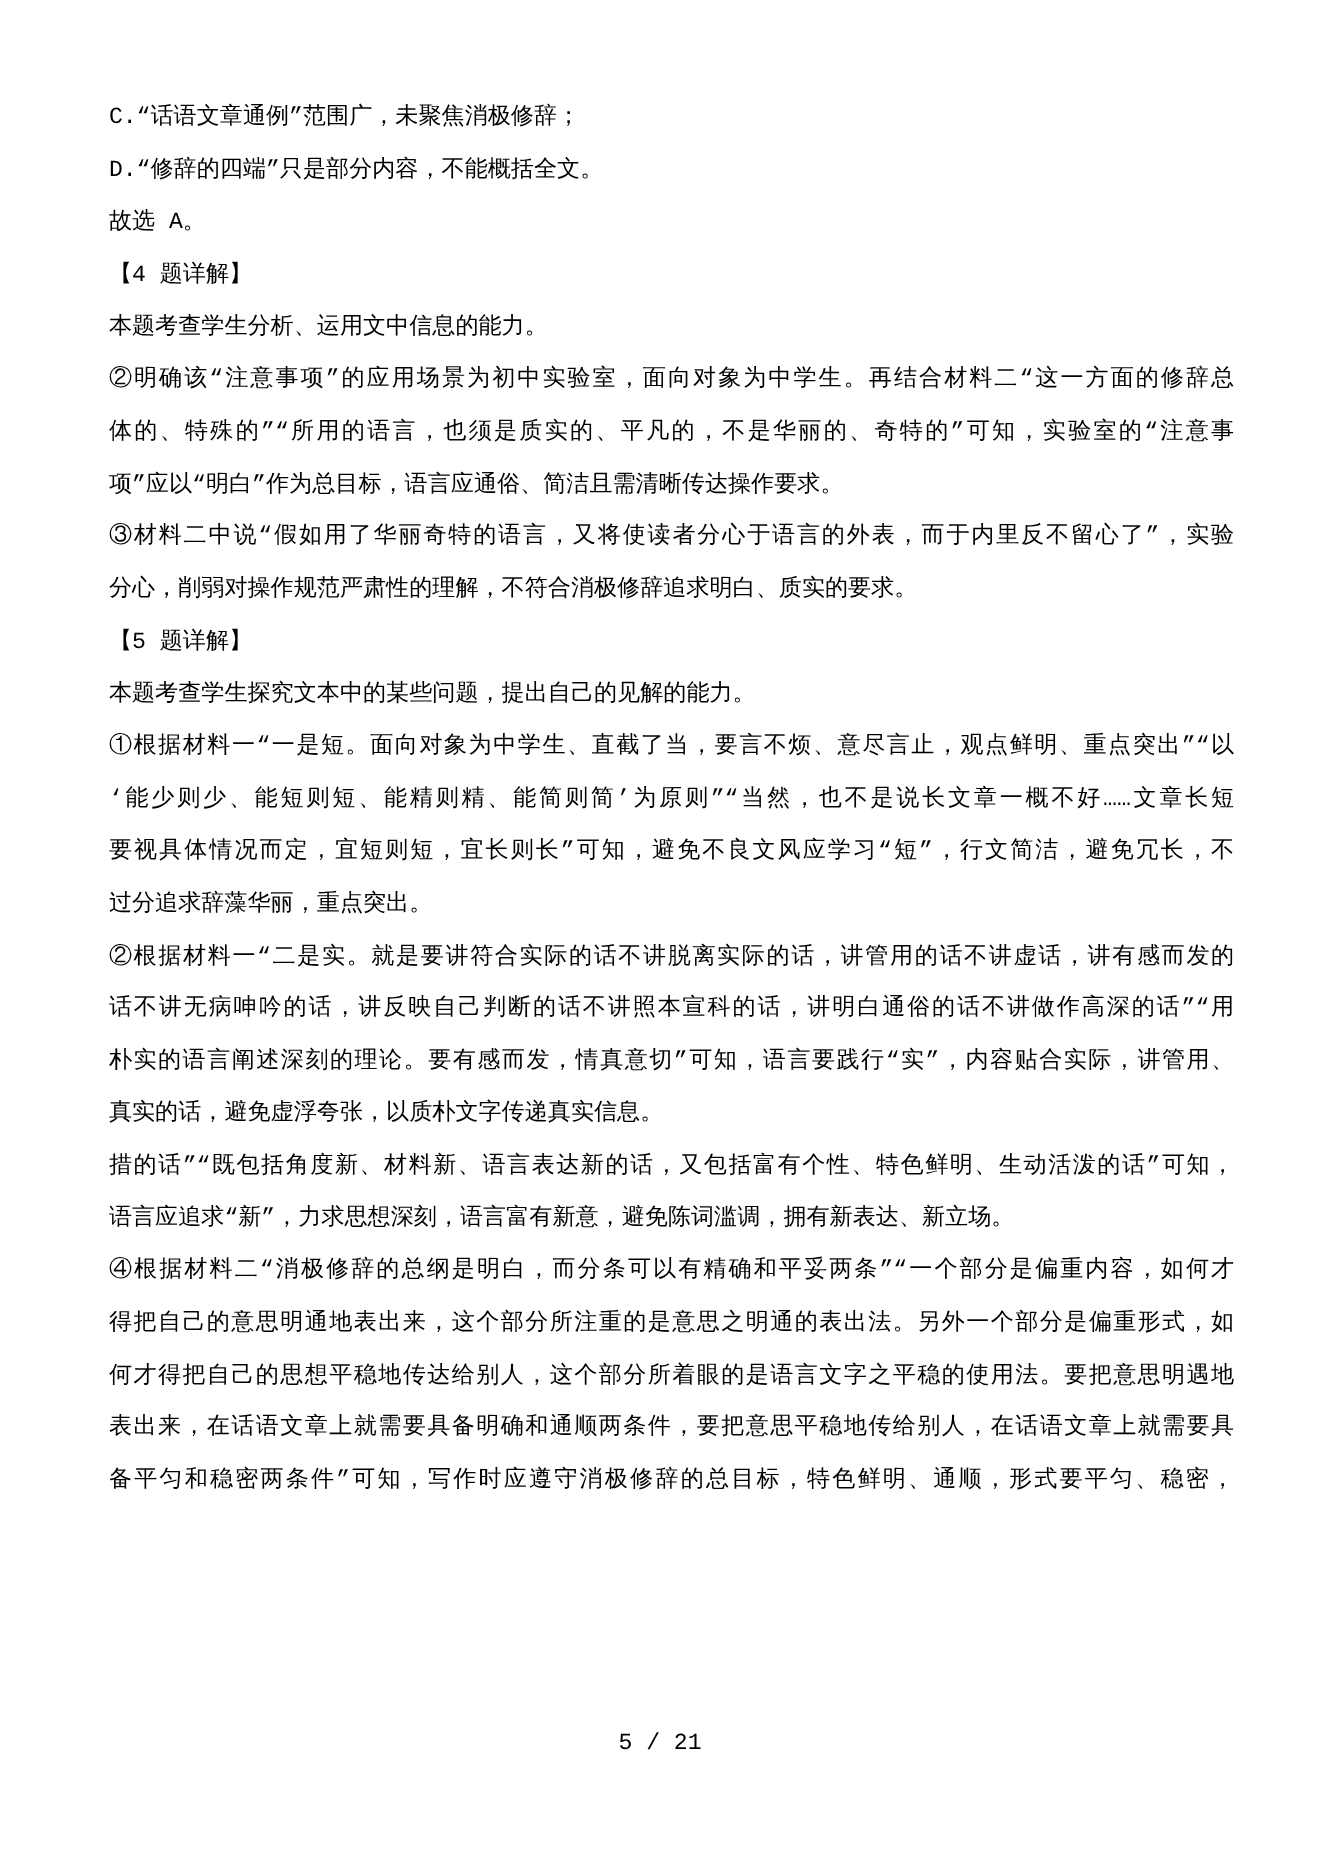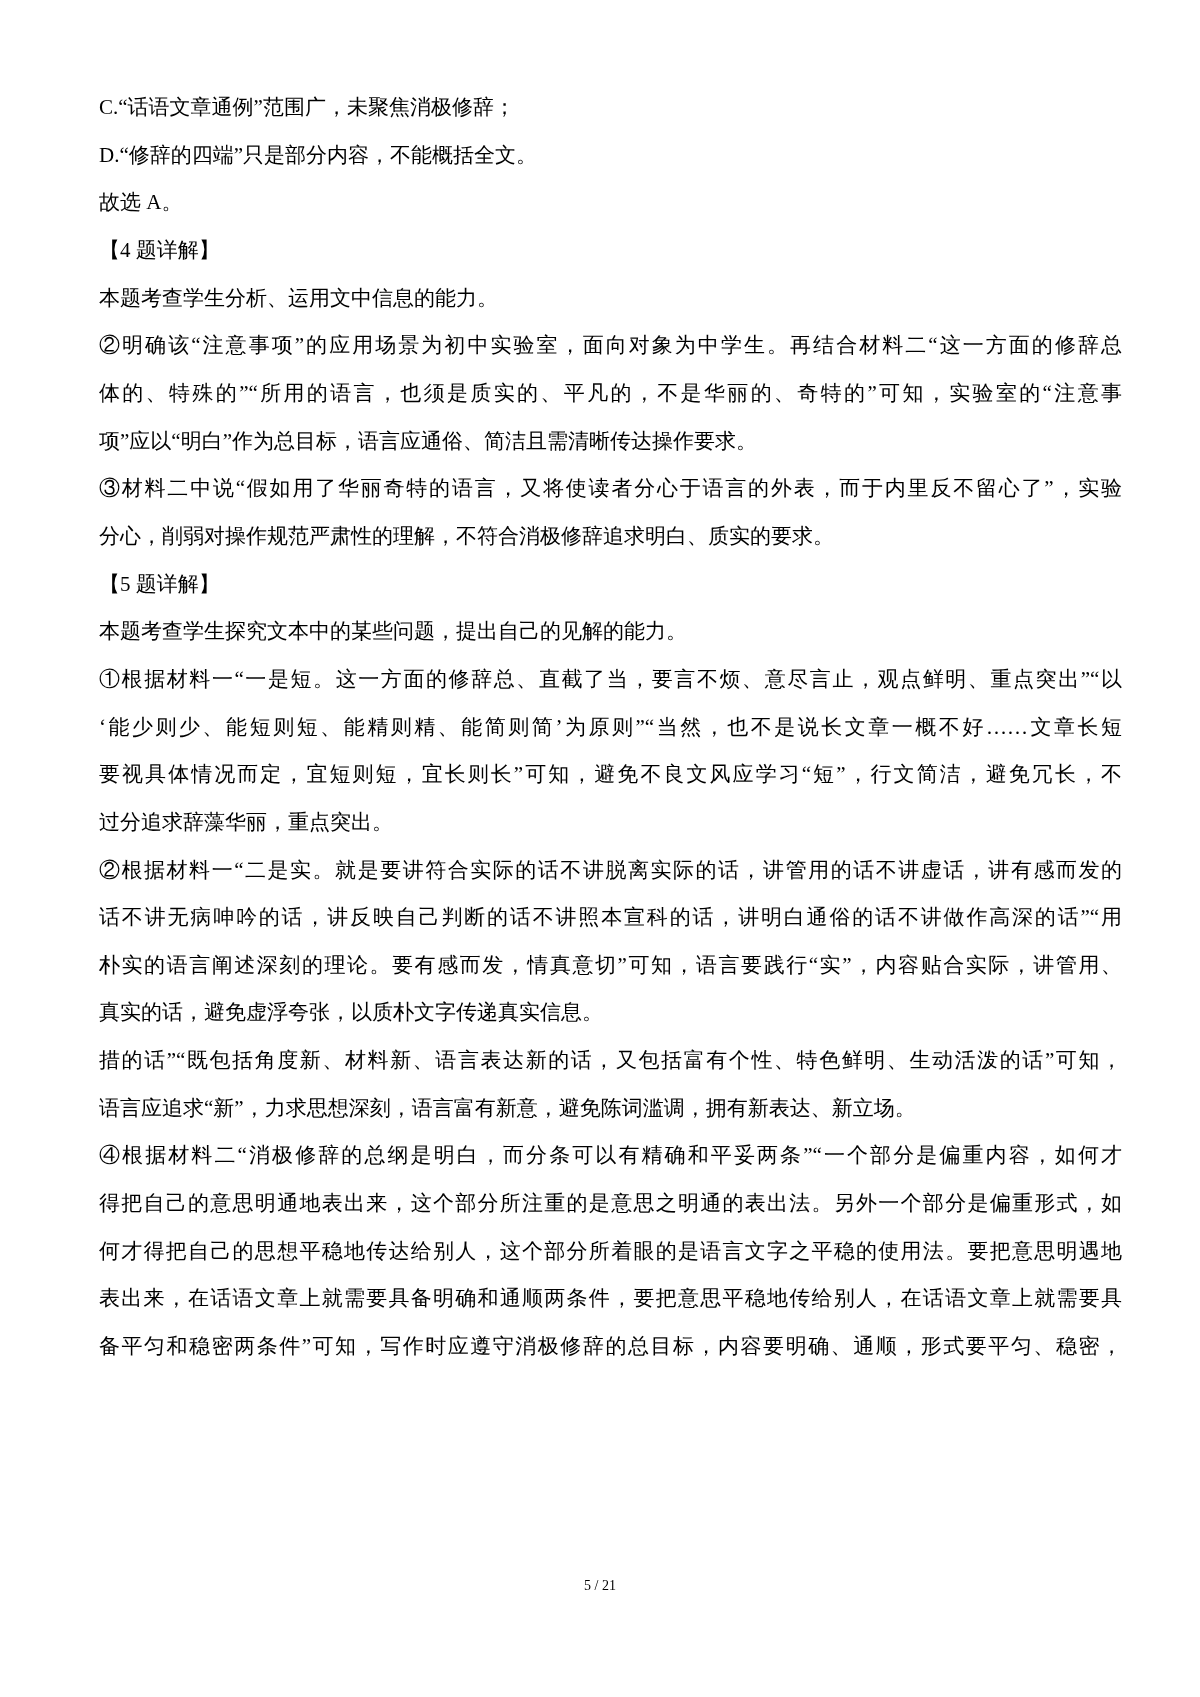--- a/index.html
+++ b/index.html
@@ -6,21 +6,21 @@
     margin: 0;
     padding: 0;
     background: #ffffff;
   }
   .page {
     position: relative;
     width: 1200px;
     height: 1697px;
     background: #ffffff;
     color: #000000;
-    font-family: Liberation Serif, serif;
+    font-family: Liberation Mono, monospace;
     overflow: hidden;
   }
   .text-block {
     position: absolute;
     left: 99px;
     top: 84px;
     width: 1023px;
   }
   .line {
     height: 47.66px;
@@ -36,51 +36,51 @@
     text-align-last: justify;
   }
   .footer {
     position: absolute;
     left: 0;
     top: 1562px;
     width: 100%;
     height: 47px;
     line-height: 47px;
     text-align: center;
-    font-size: 14px;
+    font-size: 21px;
     color: #000000;
   }
 </style>
 </head>
 <body>
 
 <div class="page">
   <div class="text-block">
       <div class="line">C.“话语文章通例”范围广，未聚焦消极修辞；</div>
       <div class="line">D.“修辞的四端”只是部分内容，不能概括全文。</div>
       <div class="line">故选 A。</div>
       <div class="line">【4 题详解】</div>
       <div class="line">本题考查学生分析、运用文中信息的能力。</div>
       <div class="line just">②明确该“注意事项”的应用场景为初中实验室，面向对象为中学生。再结合材料二“这一方面的修辞总</div>
       <div class="line just">体的、特殊的”“所用的语言，也须是质实的、平凡的，不是华丽的、奇特的”可知，实验室的“注意事</div>
       <div class="line">项”应以“明白”作为总目标，语言应通俗、简洁且需清晰传达操作要求。</div>
       <div class="line just">③材料二中说“假如用了华丽奇特的语言，又将使读者分心于语言的外表，而于内里反不留心了”，实验</div>
       <div class="line">分心，削弱对操作规范严肃性的理解，不符合消极修辞追求明白、质实的要求。</div>
       <div class="line">【5 题详解】</div>
       <div class="line">本题考查学生探究文本中的某些问题，提出自己的见解的能力。</div>
-      <div class="line just">①根据材料一“一是短。这一方面的修辞总、直截了当，要言不烦、意尽言止，观点鲜明、重点突出”“以</div>
+      <div class="line just">①根据材料一“一是短。面向对象为中学生、直截了当，要言不烦、意尽言止，观点鲜明、重点突出”“以</div>
       <div class="line just">‘能少则少、能短则短、能精则精、能简则简’为原则”“当然，也不是说长文章一概不好……文章长短</div>
       <div class="line just">要视具体情况而定，宜短则短，宜长则长”可知，避免不良文风应学习“短”，行文简洁，避免冗长，不</div>
       <div class="line">过分追求辞藻华丽，重点突出。</div>
       <div class="line just">②根据材料一“二是实。就是要讲符合实际的话不讲脱离实际的话，讲管用的话不讲虚话，讲有感而发的</div>
       <div class="line just">话不讲无病呻吟的话，讲反映自己判断的话不讲照本宣科的话，讲明白通俗的话不讲做作高深的话”“用</div>
       <div class="line just">朴实的语言阐述深刻的理论。要有感而发，情真意切”可知，语言要践行“实”，内容贴合实际，讲管用、</div>
       <div class="line">真实的话，避免虚浮夸张，以质朴文字传递真实信息。</div>
       <div class="line just">措的话”“既包括角度新、材料新、语言表达新的话，又包括富有个性、特色鲜明、生动活泼的话”可知，</div>
       <div class="line">语言应追求“新”，力求思想深刻，语言富有新意，避免陈词滥调，拥有新表达、新立场。</div>
       <div class="line just">④根据材料二“消极修辞的总纲是明白，而分条可以有精确和平妥两条”“一个部分是偏重内容，如何才</div>
       <div class="line just">得把自己的意思明通地表出来，这个部分所注重的是意思之明通的表出法。另外一个部分是偏重形式，如</div>
       <div class="line just">何才得把自己的思想平稳地传达给别人，这个部分所着眼的是语言文字之平稳的使用法。要把意思明遇地</div>
       <div class="line just">表出来，在话语文章上就需要具备明确和通顺两条件，要把意思平稳地传给别人，在话语文章上就需要具</div>
-      <div class="line just">备平匀和稳密两条件”可知，写作时应遵守消极修辞的总目标，内容要明确、通顺，形式要平匀、稳密，</div>
+      <div class="line just">备平匀和稳密两条件”可知，写作时应遵守消极修辞的总目标，特色鲜明、通顺，形式要平匀、稳密，</div>
     </div>
   <div class="footer">5 / 21</div>
 </div>
 
 </body></html>

